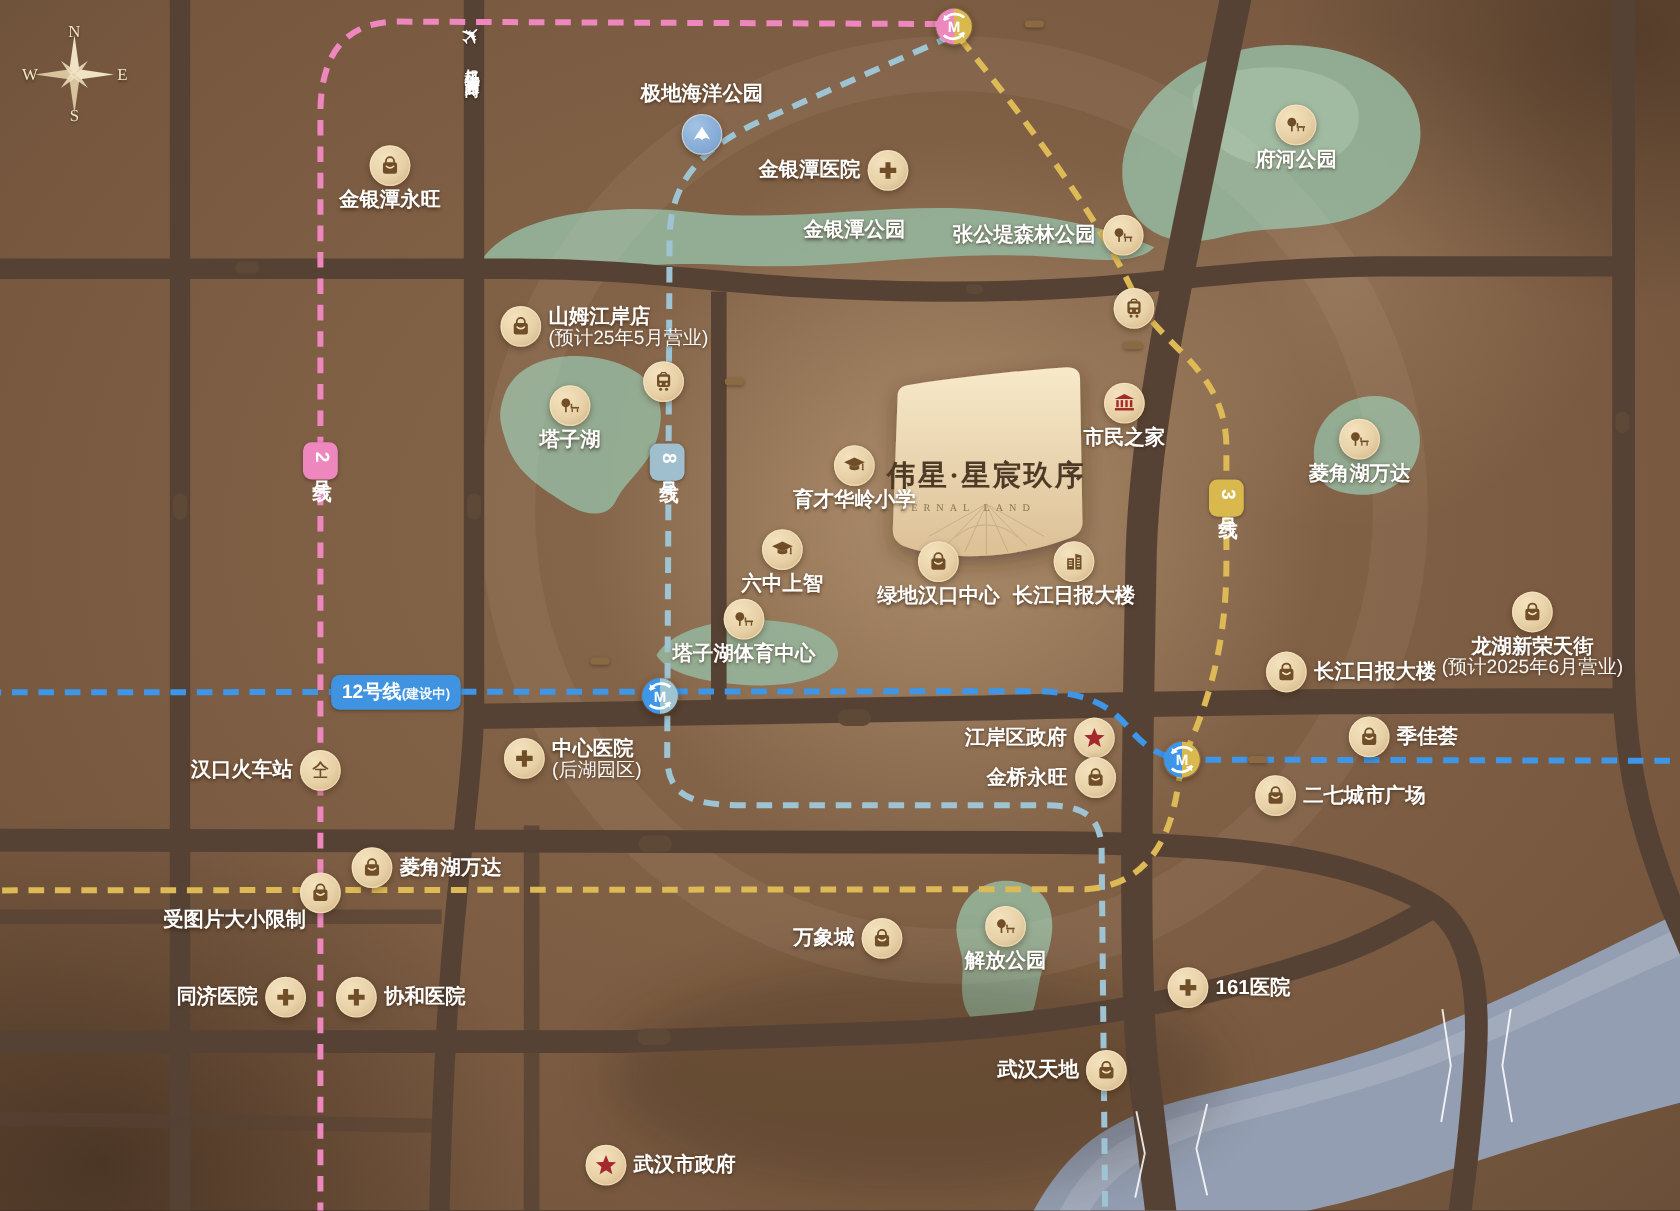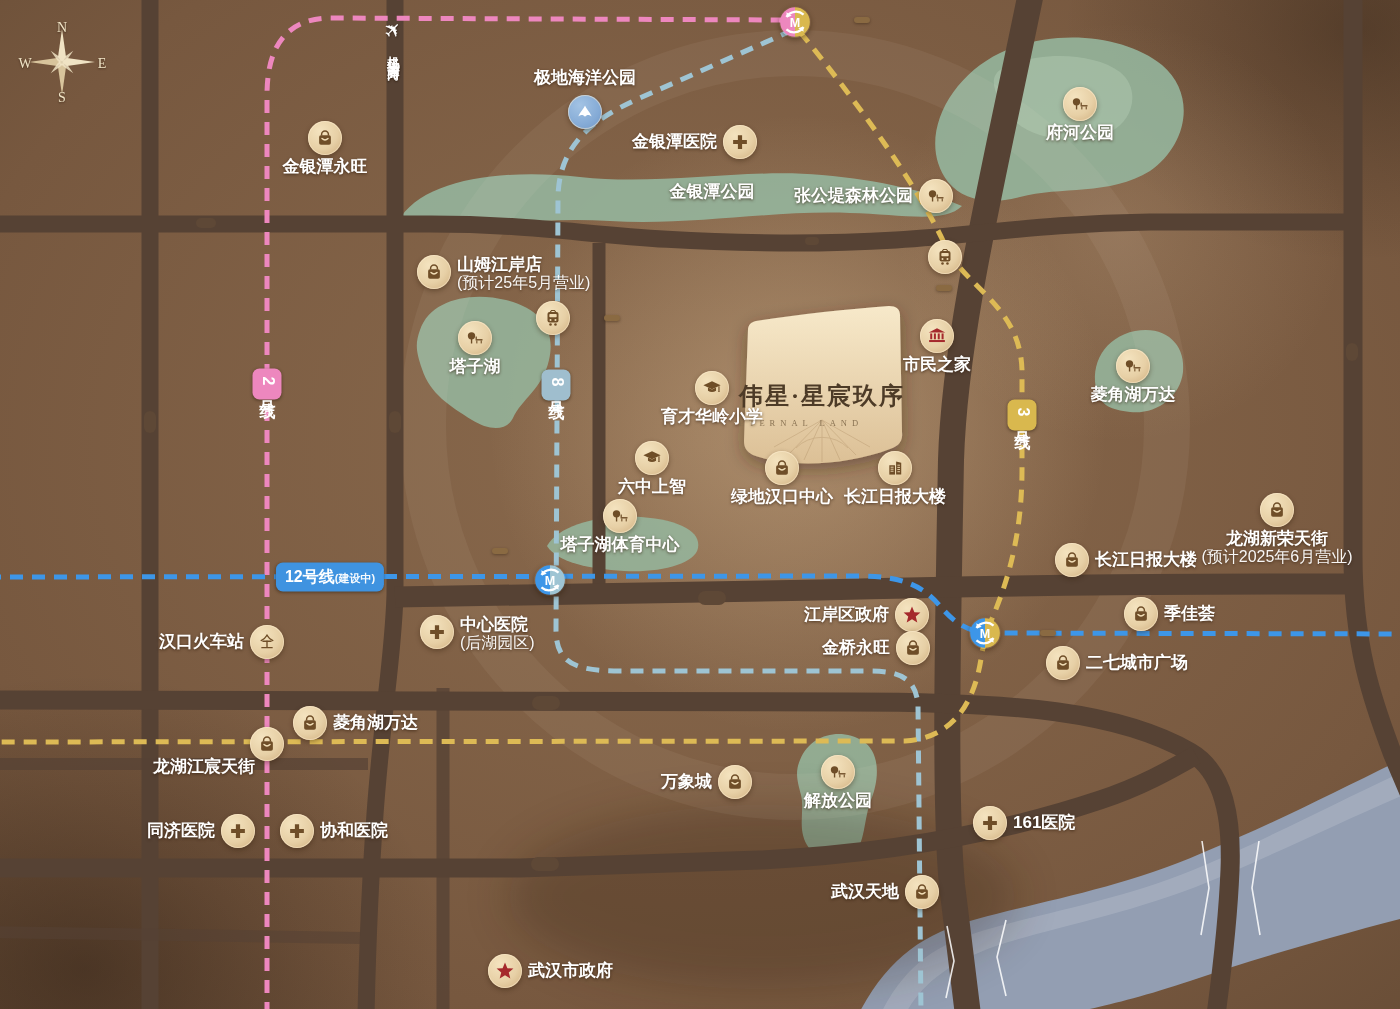--- a/index.html
+++ b/index.html
@@ -628,21 +628,21 @@
           
         </span>
       </div>
       <div class="poi pos-lb" style="left: 267px; top: 744px;">
         <span class="poi-icon">
           <svg viewBox="0 0 24 24">
             <use href="#i-bag"></use>
           </svg>
         </span>
         <span class="poi-text">
-          <span>龙湖江宸天街</span>
+          <span>受图片大小限制</span>
           
         </span>
       </div>
       <div class="poi pos-left" style="left: 238px; top: 831px;">
         <span class="poi-icon">
           <svg viewBox="0 0 24 24">
             <use href="#i-cross"></use>
           </svg>
         </span>
         <span class="poi-text">

